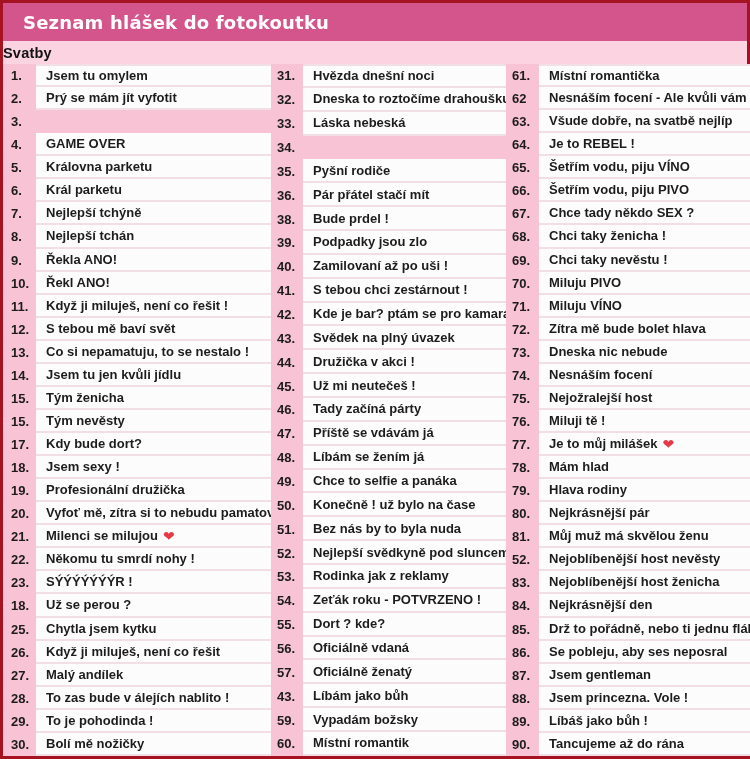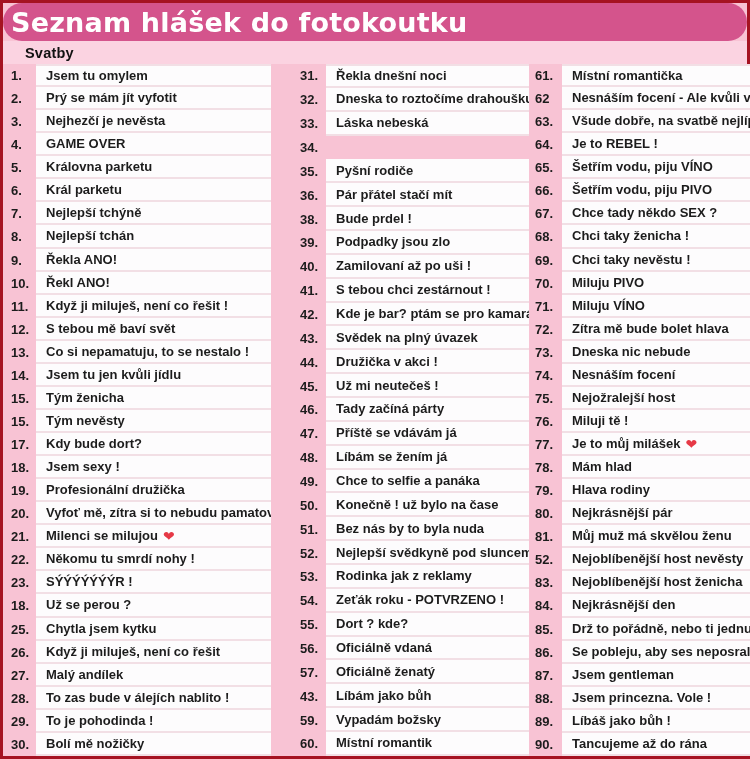--- a/index.html
+++ b/index.html
@@ -13,46 +13,45 @@
     border: 3px solid #a51322;
     display: flex; flex-direction: column;
     background: #f8c3d4;
   }
   .header {
     background: #d4548c;
     color: #ffffff;
     height: 38px;
     flex: 0 0 38px;
     display: flex; align-items: center;
-    padding-left: 8px;
+    padding-left: 20px;
     font-family: "DejaVu Sans", sans-serif;
     font-weight: 700;
-    font-size: 27px;
+    font-size: 18px;
     letter-spacing: 0.2px;
-    border-radius: 19px;
   }
   .section-bar {
     background: #fbd3e1;
     height: 23px;
     flex: 0 0 23px;
     display: flex; align-items: center;
-    padding-left: 22px;
+    padding-left: 0;
     font-weight: 700;
     font-size: 14.5px;
     color: #111111;
     letter-spacing: 0.2px;
   }
   .columns {
     flex: 1 1 auto;
     display: flex;
     background: #f8c3d4;
   }
   .col { display: flex; flex-direction: column; height: 100%; }
   .col-1 { width: 268px; }
-  .col-2 { width: 235px; margin-left: 23px; }
+  .col-2 { width: 235px; }
   .col-3 { width: 247px; }
   .row { flex: 1 1 0; display: flex; align-items: stretch; }
   .num {
     background: transparent;
     font-weight: 700;
     font-size: 13px;
     color: #1c1c1c;
     display: flex; align-items: center;
     flex: 0 0 auto;
   }
@@ -94,21 +93,20 @@
         <div class="row">
           <div class="num">1.</div>
           <div class="cell">Jsem tu omylem</div>
         </div>
         <div class="row">
           <div class="num">2.</div>
           <div class="cell">Prý se mám jít vyfotit</div>
         </div>
         <div class="row">
           <div class="num">3.</div>
-          <div class="cell">Nejhezčí je nevěsta</div>
         </div>
         <div class="row">
           <div class="num">4.</div>
           <div class="cell">GAME OVER</div>
         </div>
         <div class="row">
           <div class="num">5.</div>
           <div class="cell">Královna parketu</div>
         </div>
         <div class="row">
@@ -208,21 +206,21 @@
           <div class="cell">To je pohodinda !</div>
         </div>
         <div class="row">
           <div class="num">30.</div>
           <div class="cell">Bolí mě nožičky</div>
         </div>
       </div>
     <div class="col col-2">
         <div class="row">
           <div class="num">31.</div>
-          <div class="cell">Řekla dnešní noci</div>
+          <div class="cell">Hvězda dnešní noci</div>
         </div>
         <div class="row">
           <div class="num">32.</div>
           <div class="cell">Dneska to roztočíme drahoušku !</div>
         </div>
         <div class="row">
           <div class="num">33.</div>
           <div class="cell">Láska nebeská</div>
         </div>
         <div class="row">

